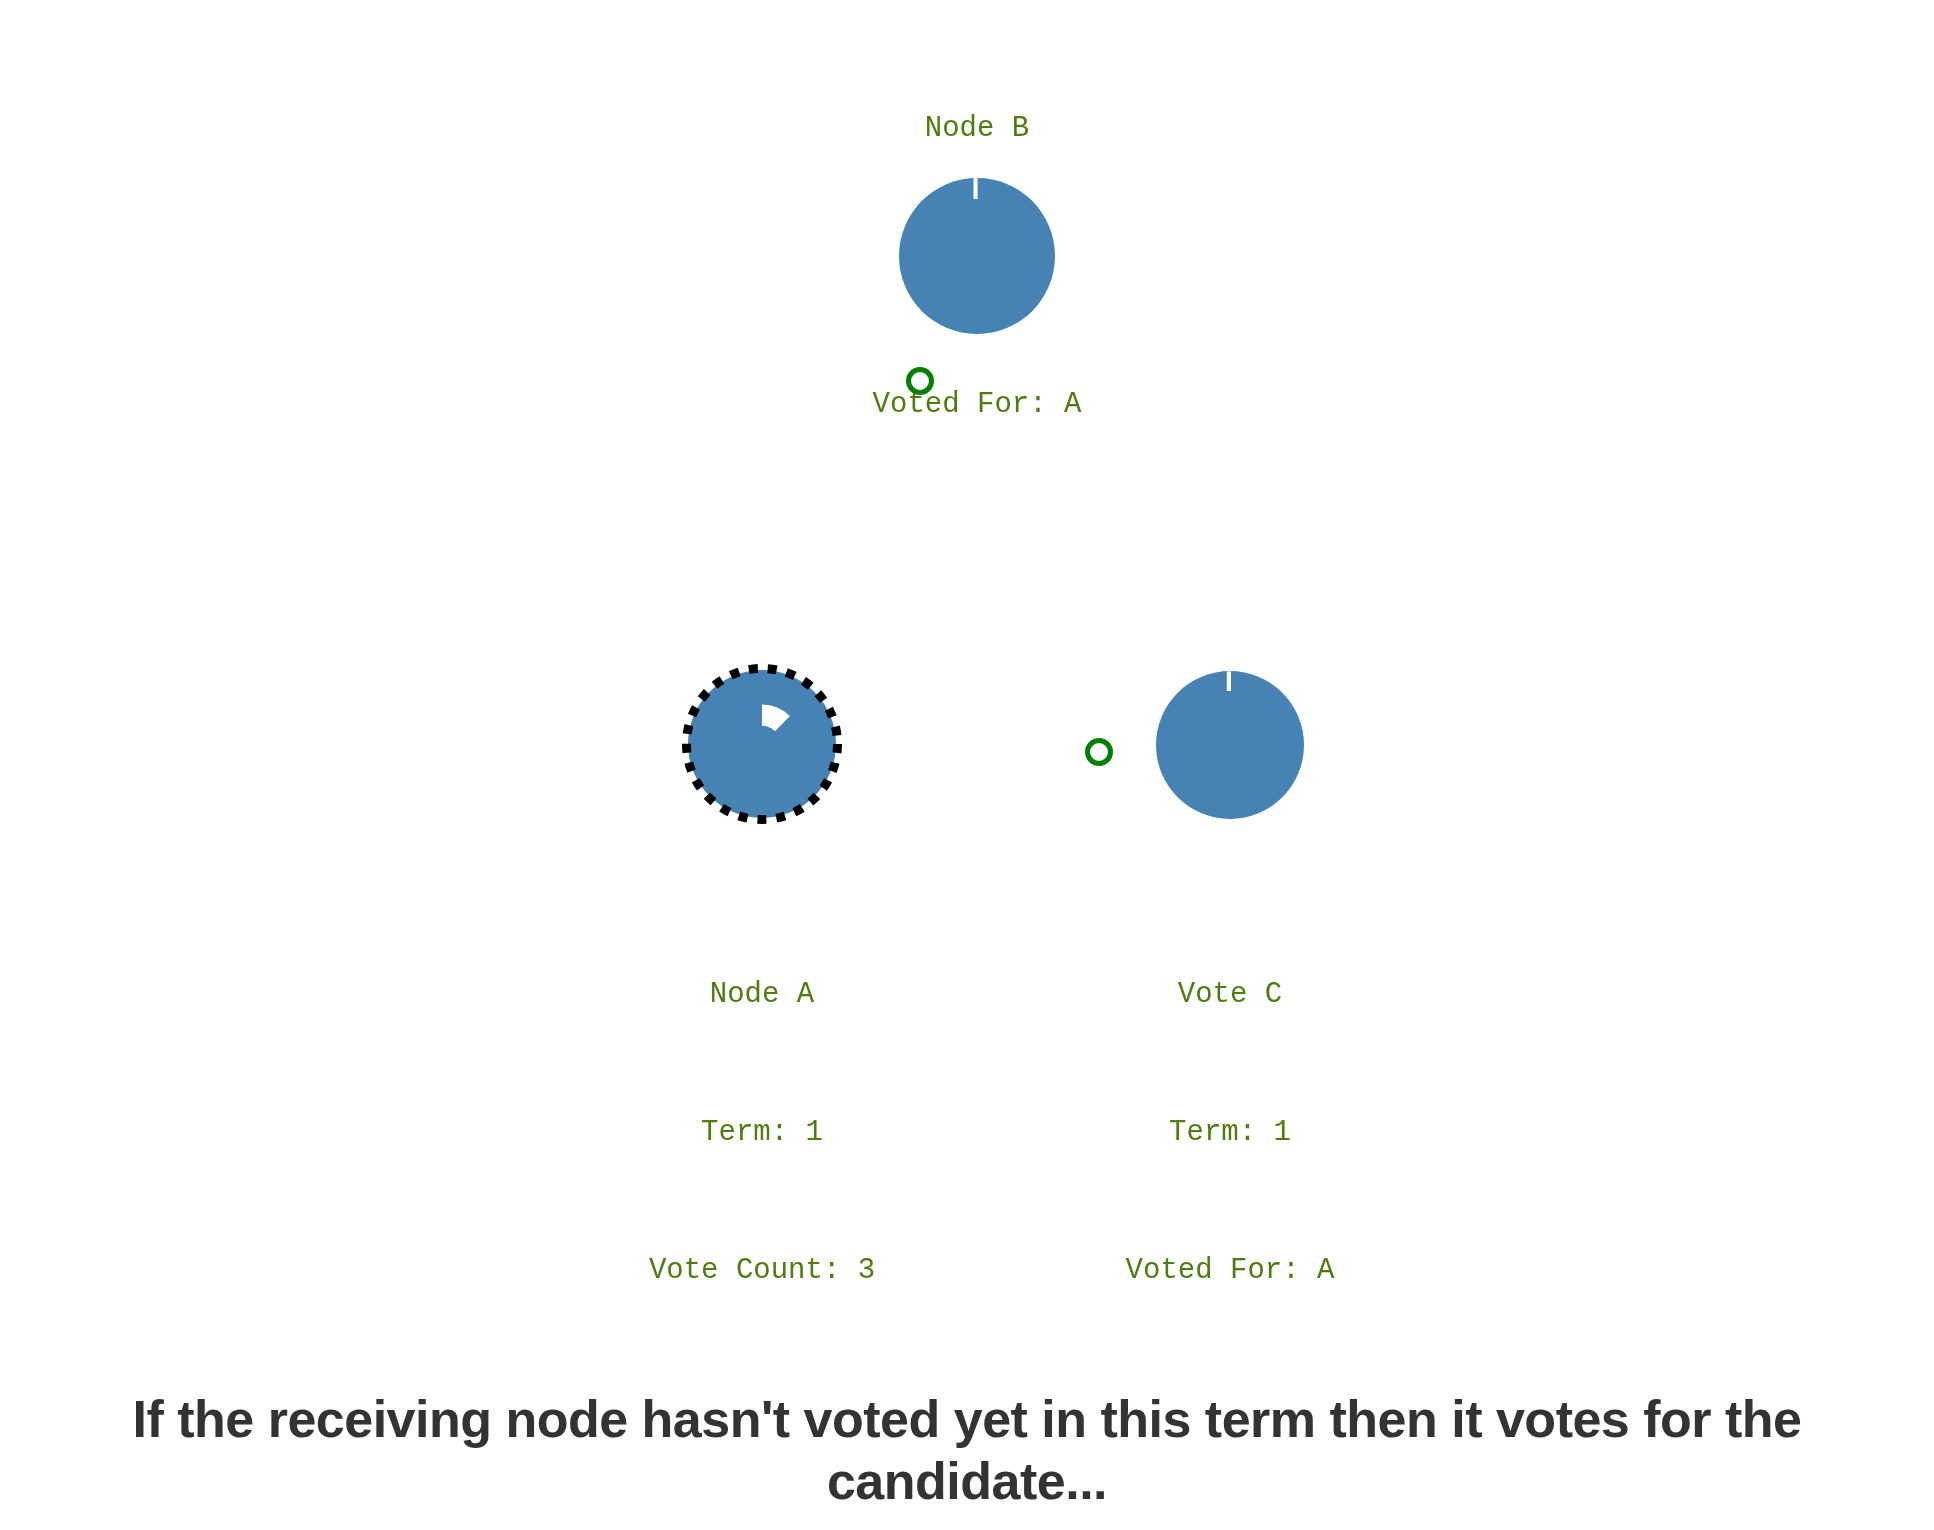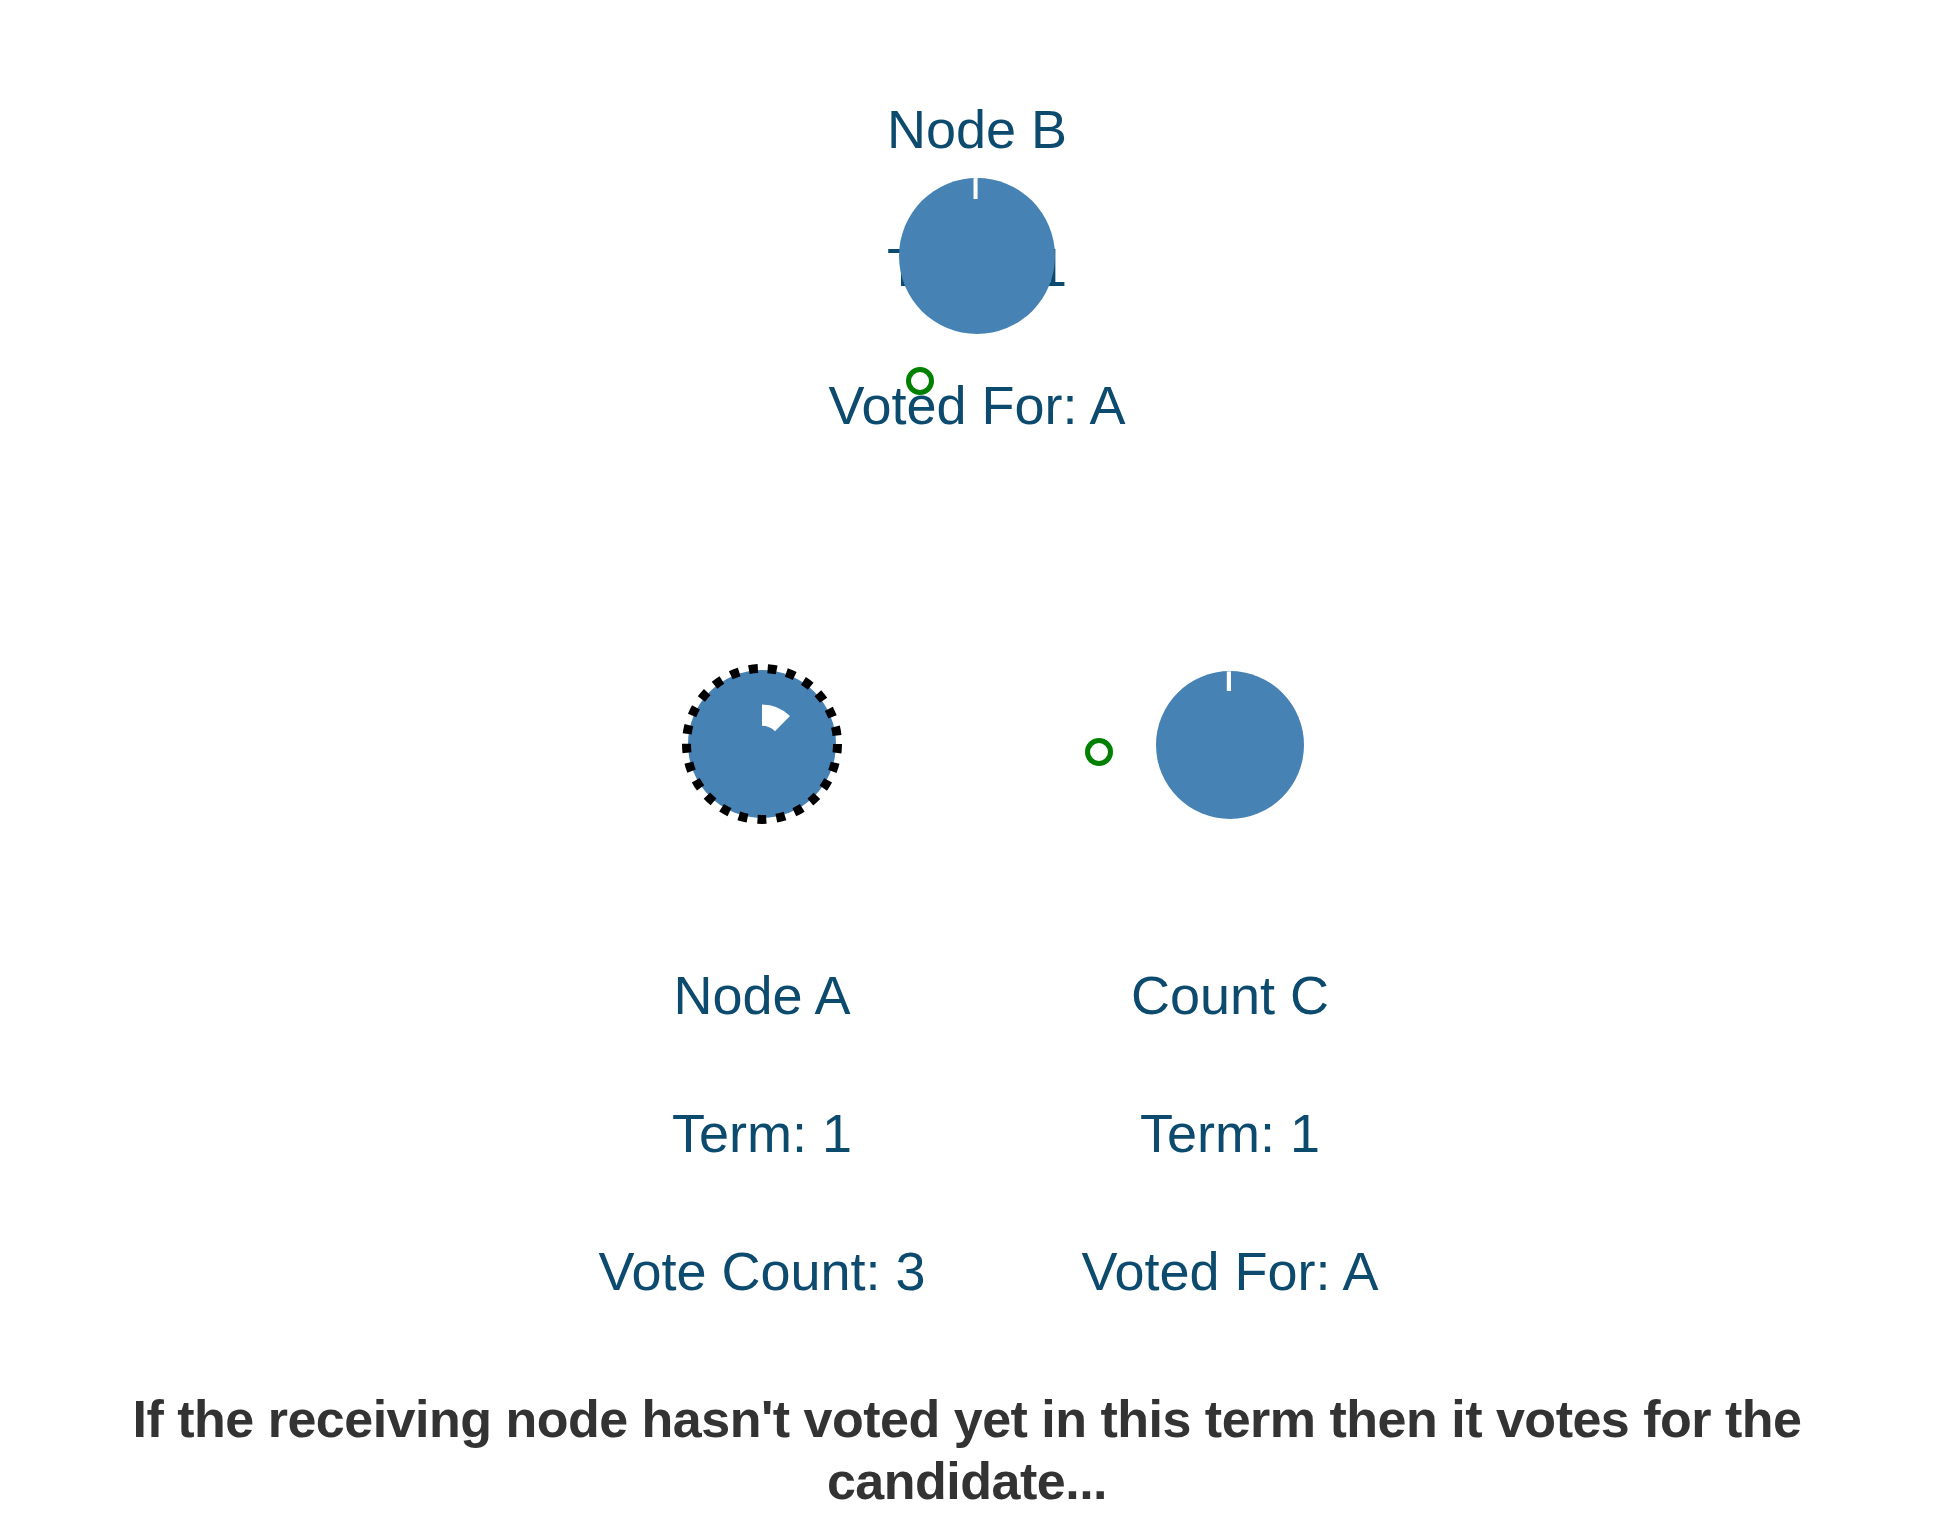--- a/index.html
+++ b/index.html
@@ -26,24 +26,24 @@
 
   
   .node-group {
     position: absolute;
   }
 
   .node-label {
     position: absolute;
     text-align: center;
     white-space: pre;
-    font-family: Liberation Sans, sans-serif;
-    font-size: 54px;
+    font-family: Liberation Mono, monospace;
+    font-size: 29px;
     line-height: 46px;
-    color: #0c4a6e;
+    color: #4d7c0f;
     letter-spacing: 0px;
   }
   .node-label .lbl-line {
     display: block;
   }
 
   .node-circle-wrap {
     position: absolute;
   }
 
@@ -125,21 +125,21 @@
 
     <div class="node-circle-wrap" style="left:1142px; top:657px; width:176px; height:176px;">
       <svg class="node-svg" width="176" height="176" viewBox="0 0 176 176">
         <circle cx="88" cy="88" r="74" fill="#4682b4"></circle>
 
         <path d="M 84.8 14.4 L 89.0 14.2 L 89.0 34.0 L 84.8 34.0 Z" fill="#ffffff"></path>
       </svg>
     </div>
 
     <div class="node-label" style="left:930px; top:880px; width:600px;">
-      <span class="lbl-line">Count C</span>
+      <span class="lbl-line">Vote C</span>
       <span class="lbl-line">Term: 1</span>
       <span class="lbl-line">Voted For: A</span>
     </div>
   </div>
 
   <div id="caption">
     <div>If the receiving node hasn't voted yet in this term then it votes for the</div>
     <div>candidate...</div>
   </div>
 

